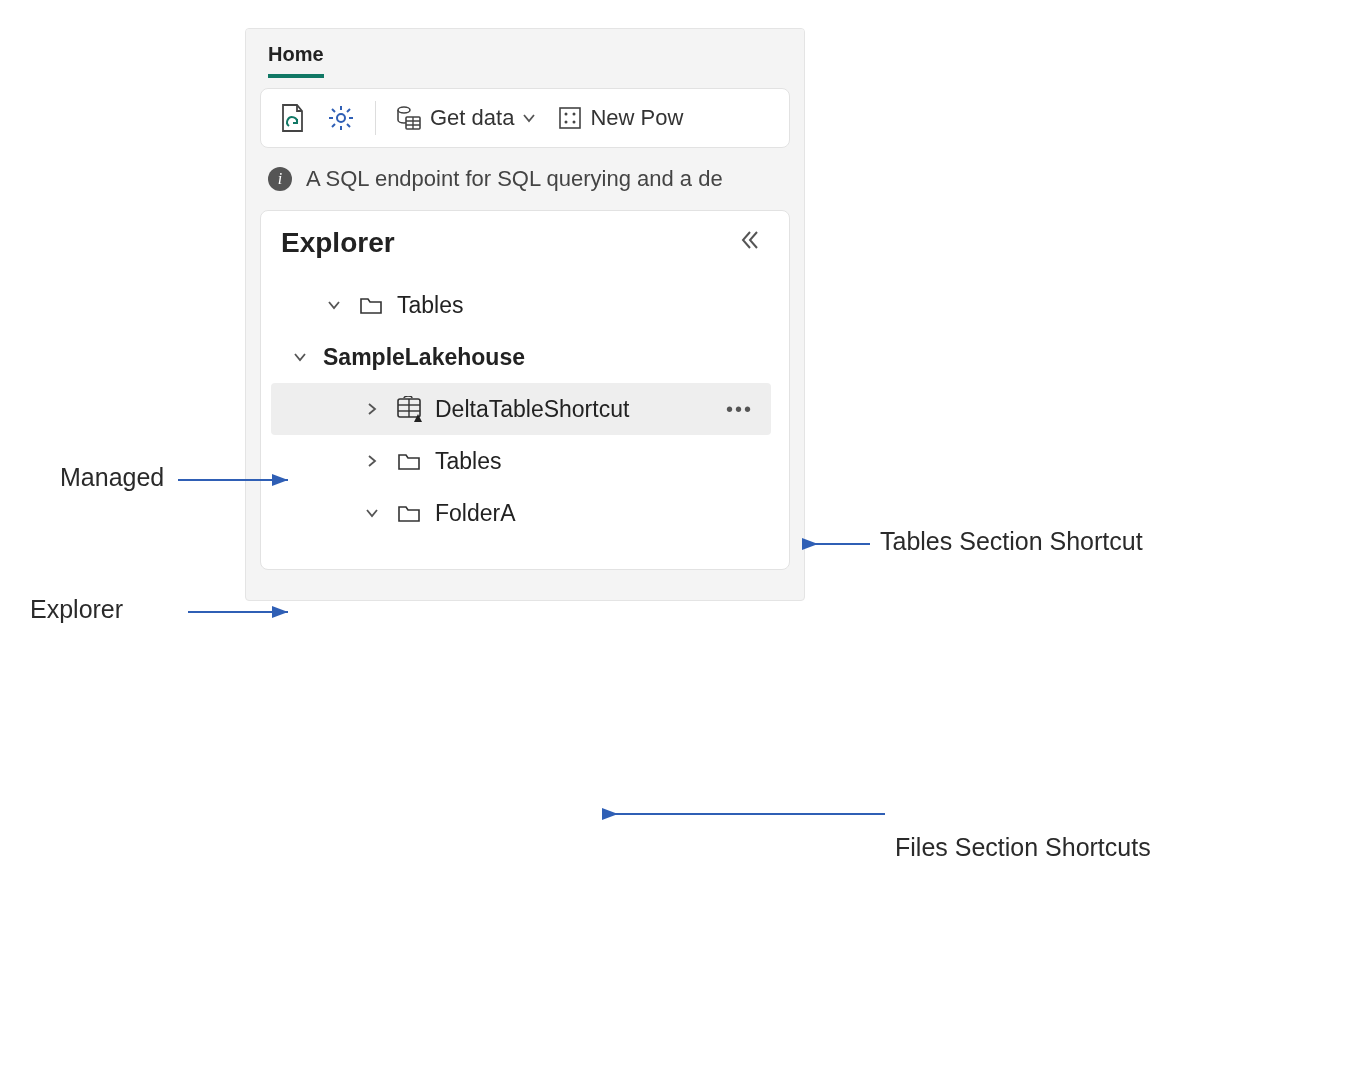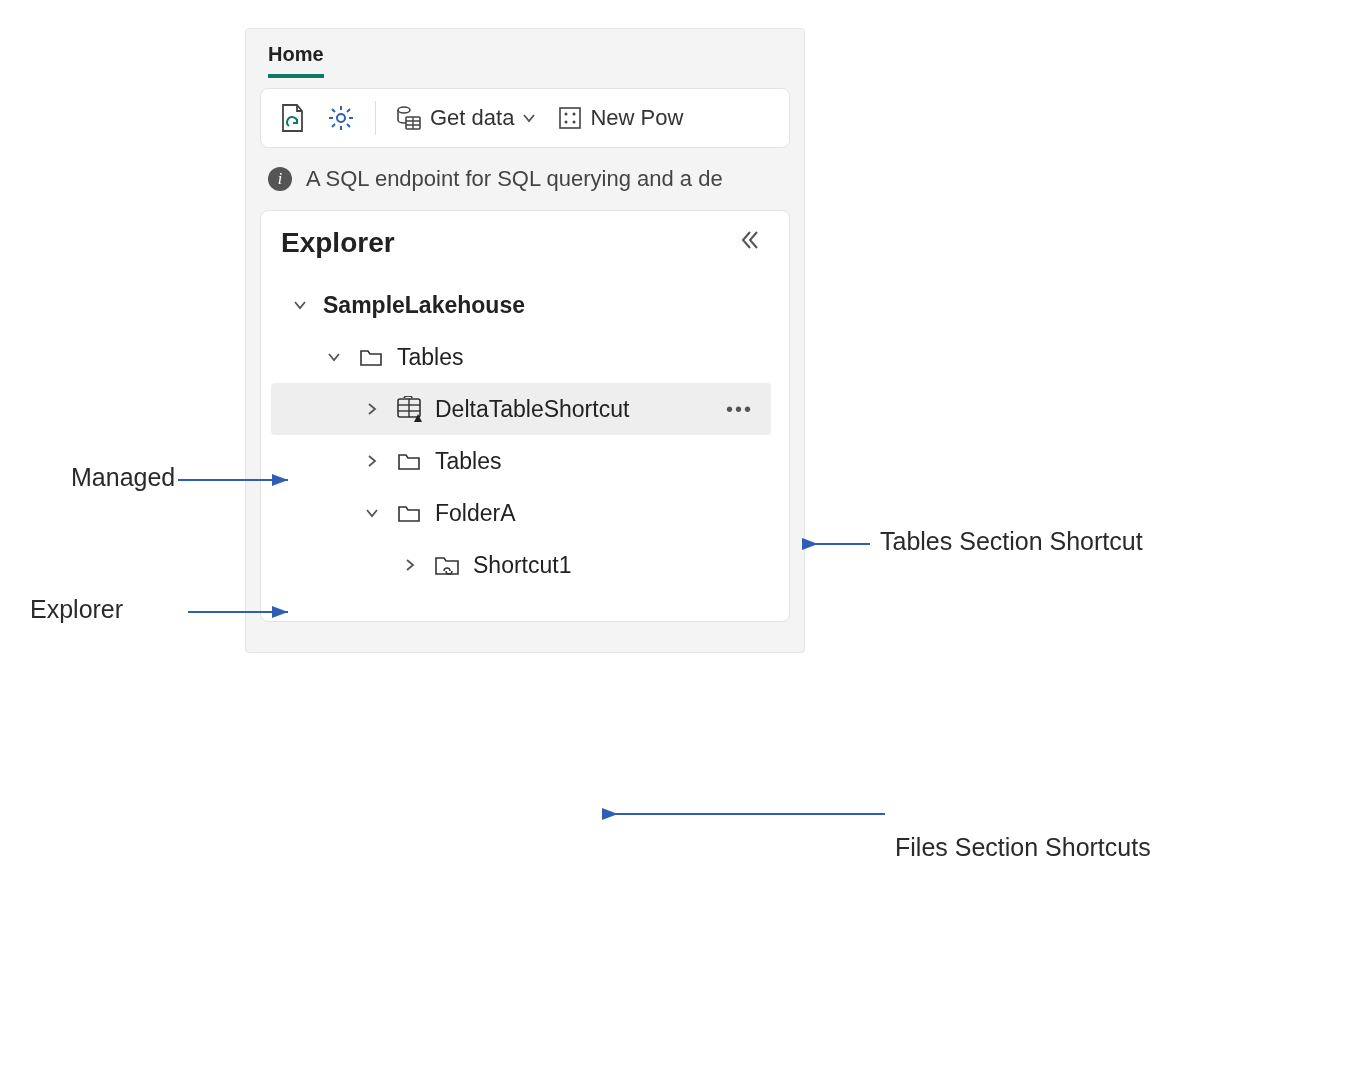--- a/index.html
+++ b/index.html
@@ -214,43 +214,43 @@
       <span class="collapse-icon">
         <svg width="22" height="22" viewBox="0 0 22 22">
           <path d="M11 3 L4 11 L11 19" fill="none" stroke="#555" stroke-width="2"></path>
           <path d="M18 3 L11 11 L18 19" fill="none" stroke="#555" stroke-width="2"></path>
         </svg>
       </span>
     </div>
 
     <div class="tree">
 
-      <div class="node">
-        <span class="indent" style="width:6px"></span>
-        <span class="chev">
-          <svg width="16" height="16" viewBox="0 0 16 16">
-              <path d="M3 5 L8 11 L13 5" fill="none" stroke="#555" stroke-width="1.8"></path>
-            </svg>
-        </span>
-        <span class="label bold">SampleLakehouse</span>
-      </div>
-
       <div class="node" id="node-tables">
         <span class="indent" style="width:40px"></span>
         <span class="chev">
           <svg width="16" height="16" viewBox="0 0 16 16">
               <path d="M3 5 L8 11 L13 5" fill="none" stroke="#555" stroke-width="1.8"></path>
             </svg>
         </span>
         <span class="node-icon">
           <svg width="24" height="20" viewBox="0 0 24 20">
               <path d="M2 4 H9 L11 7 H22 V18 H2 Z" fill="none" stroke="#333" stroke-width="1.6"></path>
             </svg>
         </span>
         <span class="label">Tables</span>
+      </div>
+
+      <div class="node">
+        <span class="indent" style="width:6px"></span>
+        <span class="chev">
+          <svg width="16" height="16" viewBox="0 0 16 16">
+              <path d="M3 5 L8 11 L13 5" fill="none" stroke="#555" stroke-width="1.8"></path>
+            </svg>
+        </span>
+        <span class="label bold">SampleLakehouse</span>
       </div>
 
       <div class="node selected" id="node-delta">
         <span class="indent" style="width:78px"></span>
         <span class="chev">
           <svg width="16" height="16" viewBox="0 0 16 16">
               <path d="M5 3 L11 8 L5 13" fill="none" stroke="#555" stroke-width="1.8"></path>
             </svg>
         </span>
         <span class="node-icon">
@@ -291,42 +291,27 @@
             </svg>
         </span>
         <span class="node-icon">
           <svg width="24" height="20" viewBox="0 0 24 20">
               <path d="M2 4 H9 L11 7 H22 V18 H2 Z" fill="none" stroke="#333" stroke-width="1.6"></path>
             </svg>
         </span>
         <span class="label">FolderA</span>
       </div>
 
-      <div class="node" id="node-shortcut1">
-        <span class="indent" style="width:116px"></span>
-        <span class="chev">
-          <svg width="16" height="16" viewBox="0 0 16 16">
-              <path d="M5 3 L11 8 L5 13" fill="none" stroke="#555" stroke-width="1.8"></path>
-            </svg>
-        </span>
-        <span class="node-icon">
-          <svg width="26" height="22" viewBox="0 0 26 22">
-            <path d="M2 4 H10 L12 7 H24 V20 H2 Z" fill="none" stroke="#333" stroke-width="1.6"></path>
-            <path d="M10 17 A3 3 0 0 1 16 17 M12 17 A3 3 0 0 0 18 17" fill="none" stroke="#333" stroke-width="1.4"></path>
-          </svg>
-        </span>
-        <span class="label">Shortcut1</span>
-      </div>
 
 
     </div>
   </div>
 </div>
 
-<div class="annotation left" style="left:71px; top:463px;text-align:center;">Managed</div>
+<div class="annotation left" style="left:60px; top:463px;text-align:center;">Managed</div>
 <div class="annotation left" style="left:30px; top:595px;">Explorer</div>
 <div class="annotation right" style="left:880px; top:527px;">Tables Section Shortcut</div>
 <div class="annotation right" style="left:895px; top:797px;margin-top:36px;">Files Section Shortcuts</div>
 
 <svg class="arrow" style="left:178px; top:472px;" width="120" height="20">
   <defs>
       <marker id="ah1" markerWidth="10" markerHeight="10" refX="8" refY="3" orient="auto">
         <path d="M0 0 L8 3 L0 6 Z" fill="#2f5fb5"></path>
       </marker>
     </defs>

